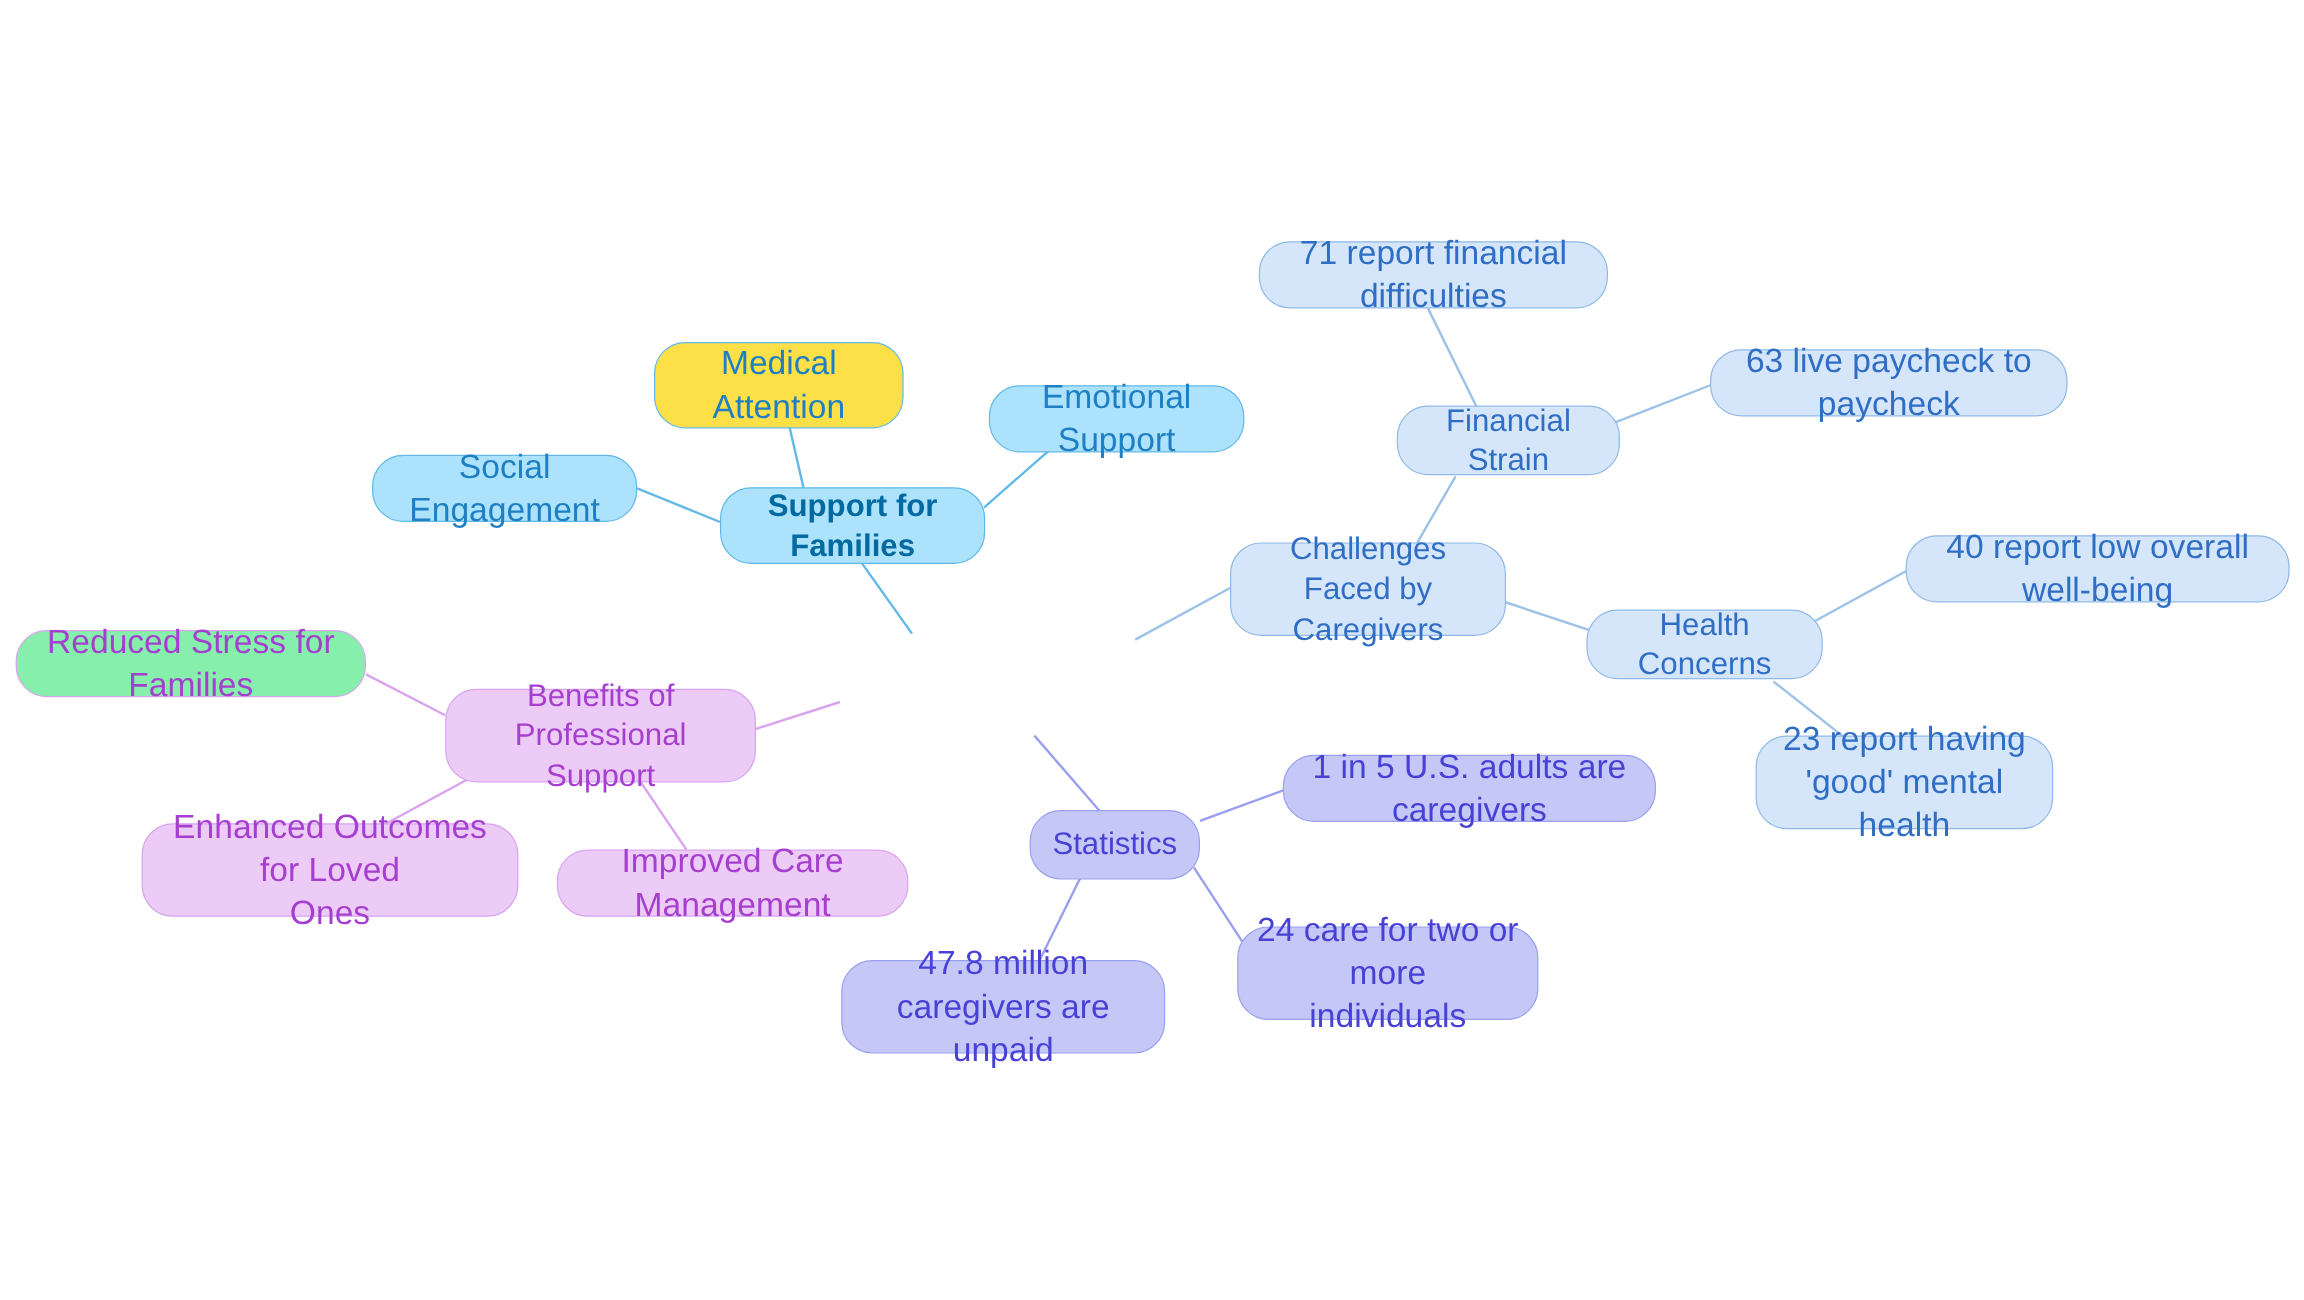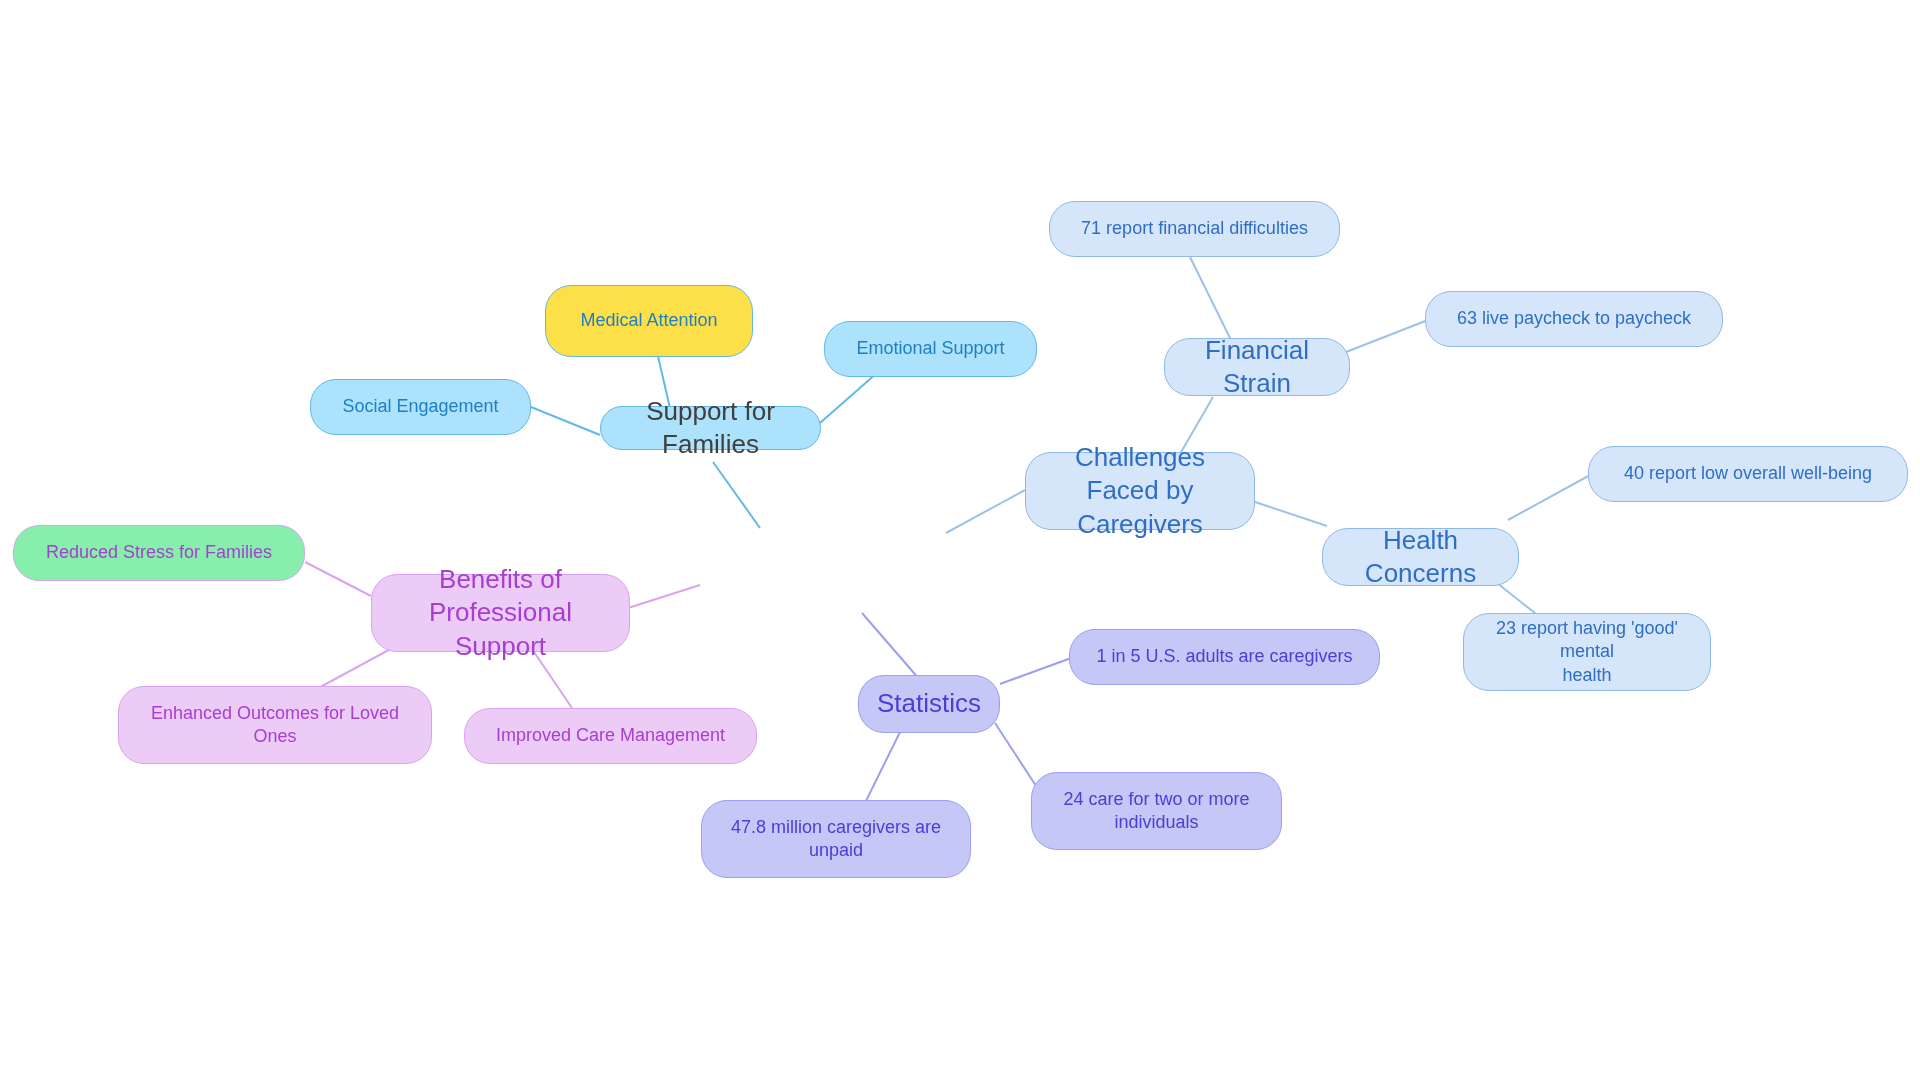--- a/index.html
+++ b/index.html
@@ -45,21 +45,21 @@
   .node.root {
     border-radius: 22px;
     border-width: 0;
     font-size: 21px;
     letter-spacing: 0.1px;
   }
   .node.branch {
     font-size: 26px;
   }
   .node.leaf {
-    font-size: 18px;
+    font-size: 28px;
   }
 </style>
 </head>
 <body>
 
 <div id="mindmap-root">
 
   <svg class="edges" viewBox="0 0 1920 1083" preserveAspectRatio="none">
 
     <path d="M 760 528 L 713 462" stroke="#62b9e8" stroke-width="2" fill="none"></path>
@@ -86,38 +86,38 @@
     <path d="M 1000 684 L 1074 657" stroke="#9a9ff0" stroke-width="2" fill="none"></path>
     <path d="M 995 723 L 1040 792" stroke="#9a9ff0" stroke-width="2" fill="none"></path>
     <path d="M 903 726 L 862 809" stroke="#9a9ff0" stroke-width="2" fill="none"></path>
 
     <path d="M 371 596 L 305 562" stroke="#d9a3ef" stroke-width="2" fill="none"></path>
     <path d="M 396 646 L 313 691" stroke="#d9a3ef" stroke-width="2" fill="none"></path>
     <path d="M 530 646 L 572 708" stroke="#d9a3ef" stroke-width="2" fill="none"></path>
   </svg>
 
 
-  <div class="node branch" style="left:600px; top:406px; width:221px; height:44px; background:#ace2fb; border-color:#62b9e8; color:#404040;">Support for Families</div>
+  <div class="node branch" style="left:600px; top:406px; width:221px; height:64px; background:#ace2fb; border-color:#62b9e8; color:#0369a1;font-weight:bold;">Support for Families</div>
 
   <div class="node leaf" style="left:310px; top:379px; width:221px; height:56px; background:#ace2fb; border-color:#62b9e8; color:#1f7fc4;">Social Engagement</div>
 
   <div class="node leaf" style="left:545px; top:285px; width:208px; height:72px; background:#fde047; border-color:#62b9e8; color:#1f7fc4;">Medical Attention</div>
 
   <div class="node leaf" style="left:824px; top:321px; width:213px; height:56px; background:#ace2fb; border-color:#62b9e8; color:#1f7fc4;">Emotional Support</div>
 
   <div class="node branch" style="left:1025px; top:452px; width:230px; height:78px; background:#d5e6fb; border-color:#8fb9e6; color:#2f6ec4;">Challenges Faced by
 Caregivers</div>
 
   <div class="node branch" style="left:1164px; top:338px; width:186px; height:58px; background:#d5e6fb; border-color:#8fb9e6; color:#2f6ec4;">Financial Strain</div>
 
   <div class="node leaf" style="left:1049px; top:201px; width:291px; height:56px; background:#d5e6fb; border-color:#8fb9e6; color:#2f6ec4;">71 report financial difficulties</div>
 
   <div class="node leaf" style="left:1425px; top:291px; width:298px; height:56px; background:#d5e6fb; border-color:#8fb9e6; color:#2f6ec4;">63 live paycheck to paycheck</div>
 
-  <div class="node branch" style="left:1322px; top:508px; width:197px; height:58px; background:#d5e6fb; border-color:#8fb9e6; color:#2f6ec4;margin-top:20px;">Health Concerns</div>
+  <div class="node branch" style="left:1322px; top:508px; width:197px; height:58px; background:#d5e6fb; border-color:#8fb9e6; color:#2f6ec4;">Health Concerns</div>
 
   <div class="node leaf" style="left:1588px; top:446px; width:320px; height:56px; background:#d5e6fb; border-color:#8fb9e6; color:#2f6ec4;">40 report low overall well-being</div>
 
   <div class="node leaf" style="left:1463px; top:613px; width:248px; height:78px; background:#d5e6fb; border-color:#8fb9e6; color:#2f6ec4;">23 report having 'good' mental
 health</div>
 
   <div class="node branch" style="left:858px; top:675px; width:142px; height:58px; background:#c5c8f7; border-color:#9a9ff0; color:#4841d6;">Statistics</div>
 
   <div class="node leaf" style="left:1069px; top:629px; width:311px; height:56px; background:#c5c8f7; border-color:#9a9ff0; color:#4841d6;">1 in 5 U.S. adults are caregivers</div>
 

